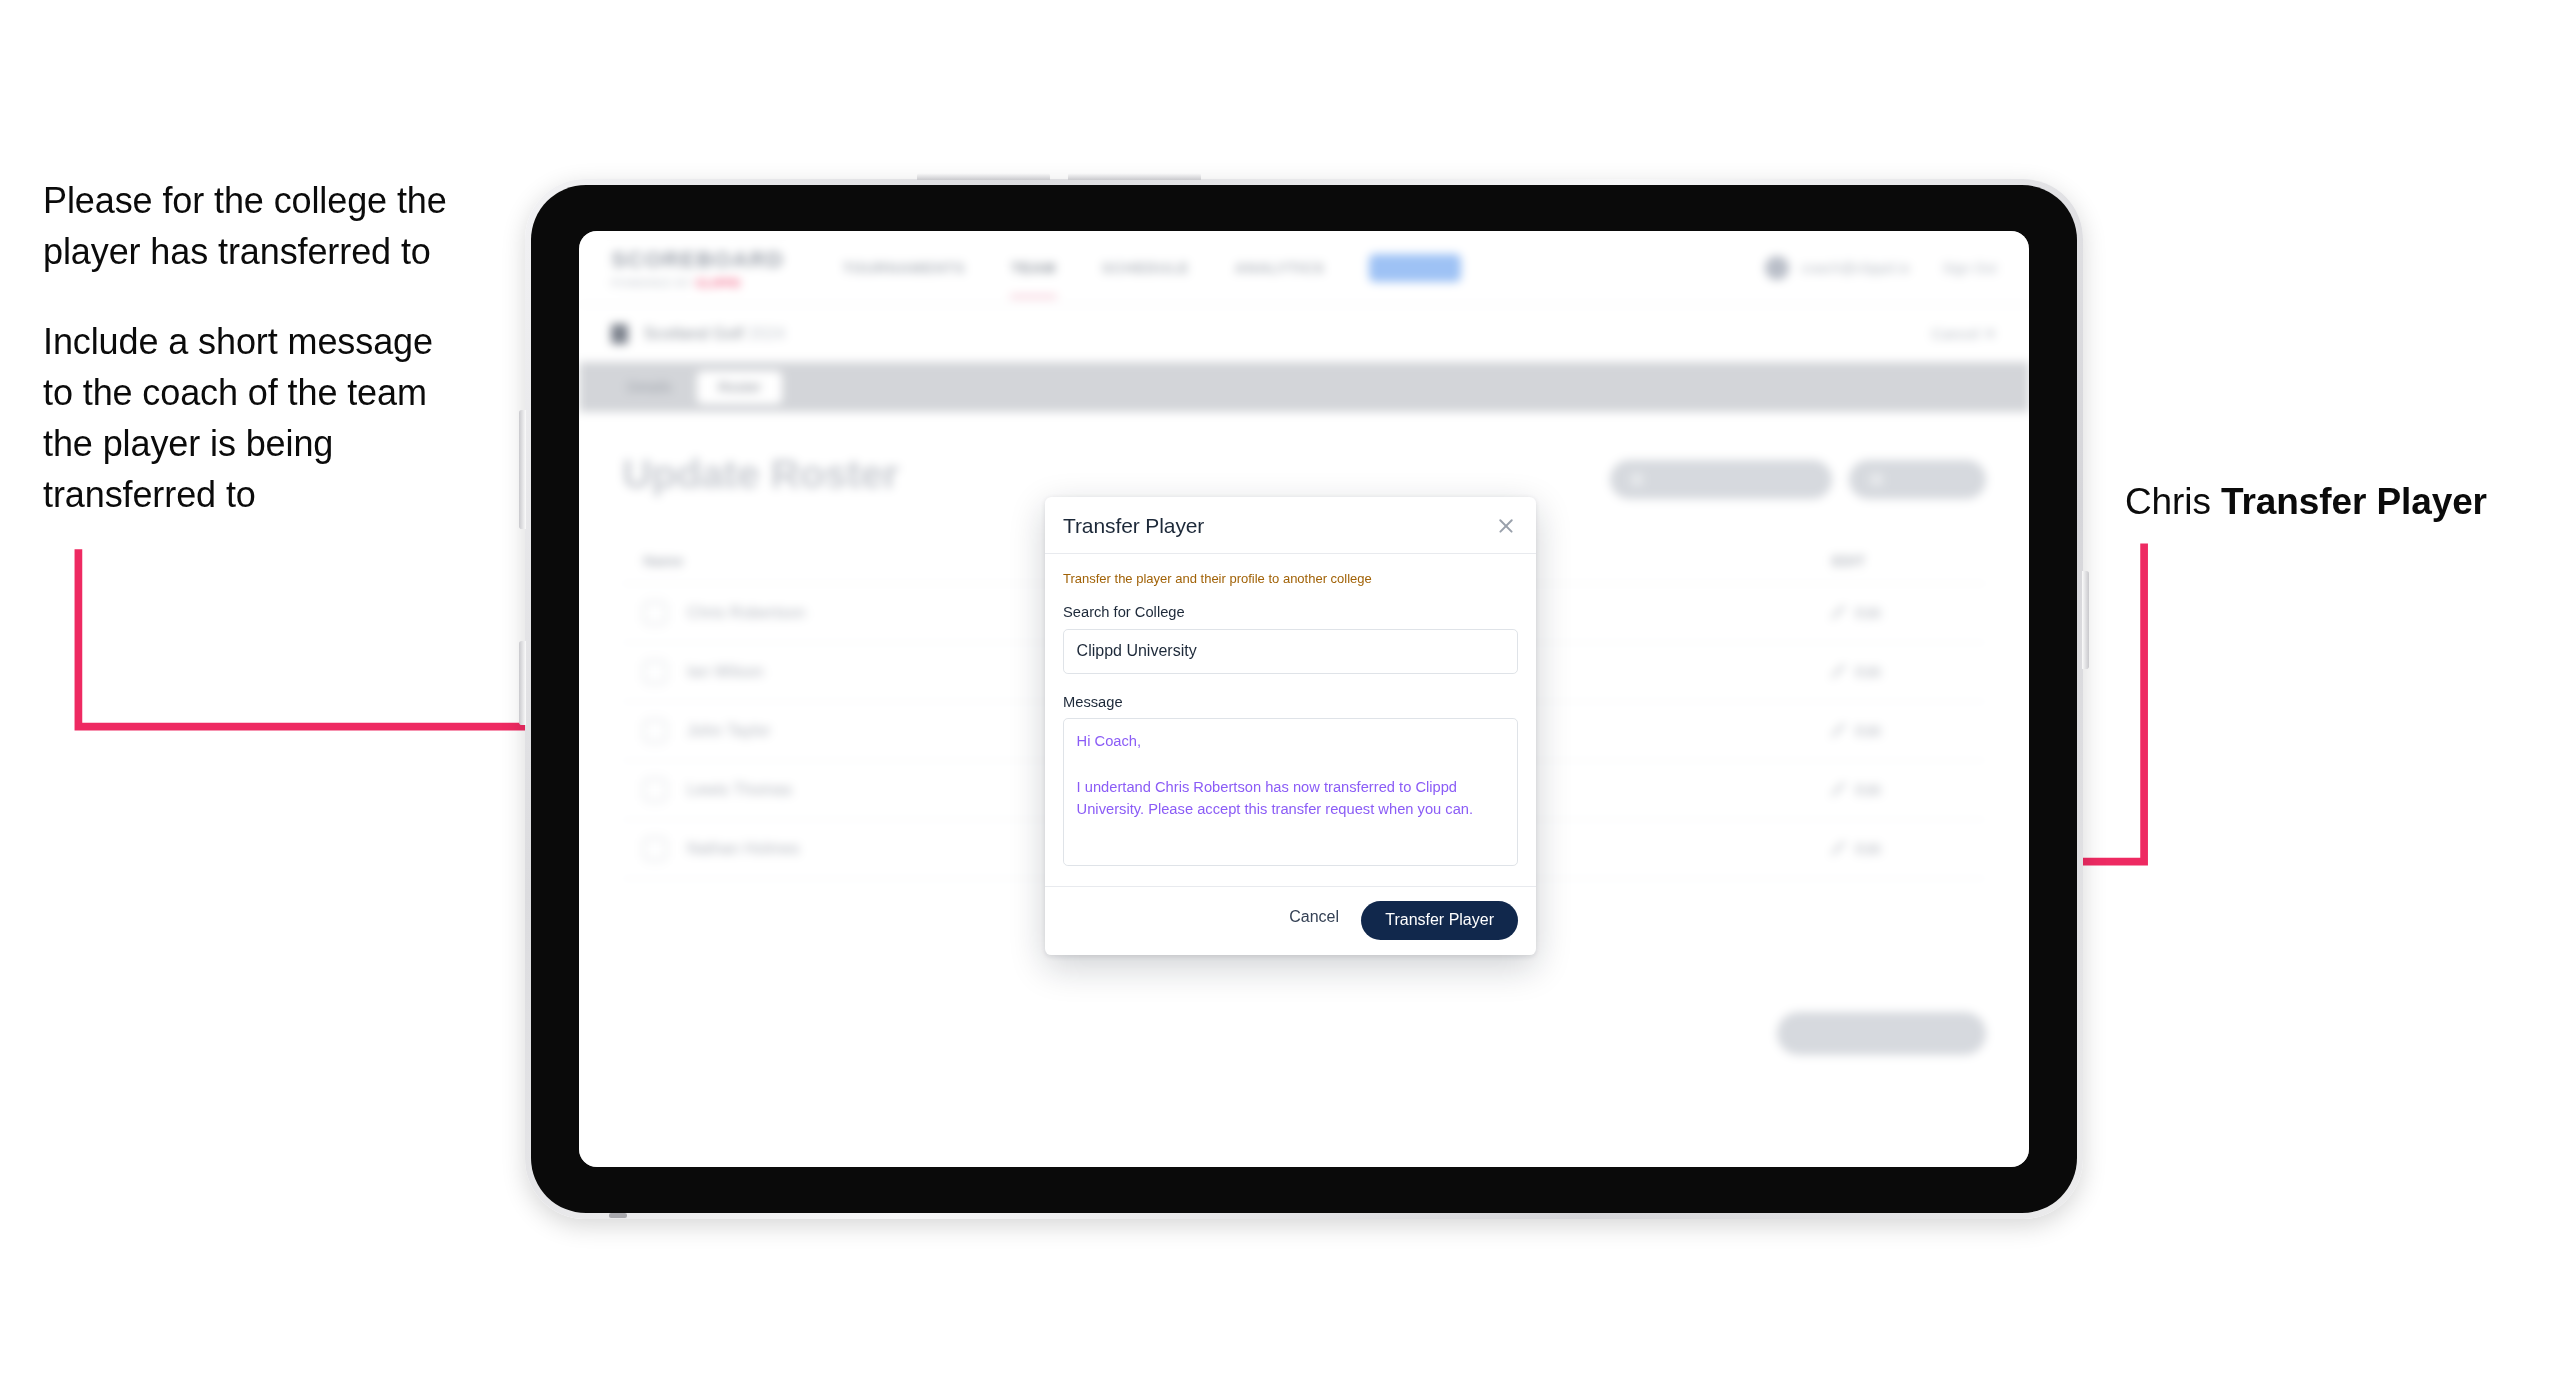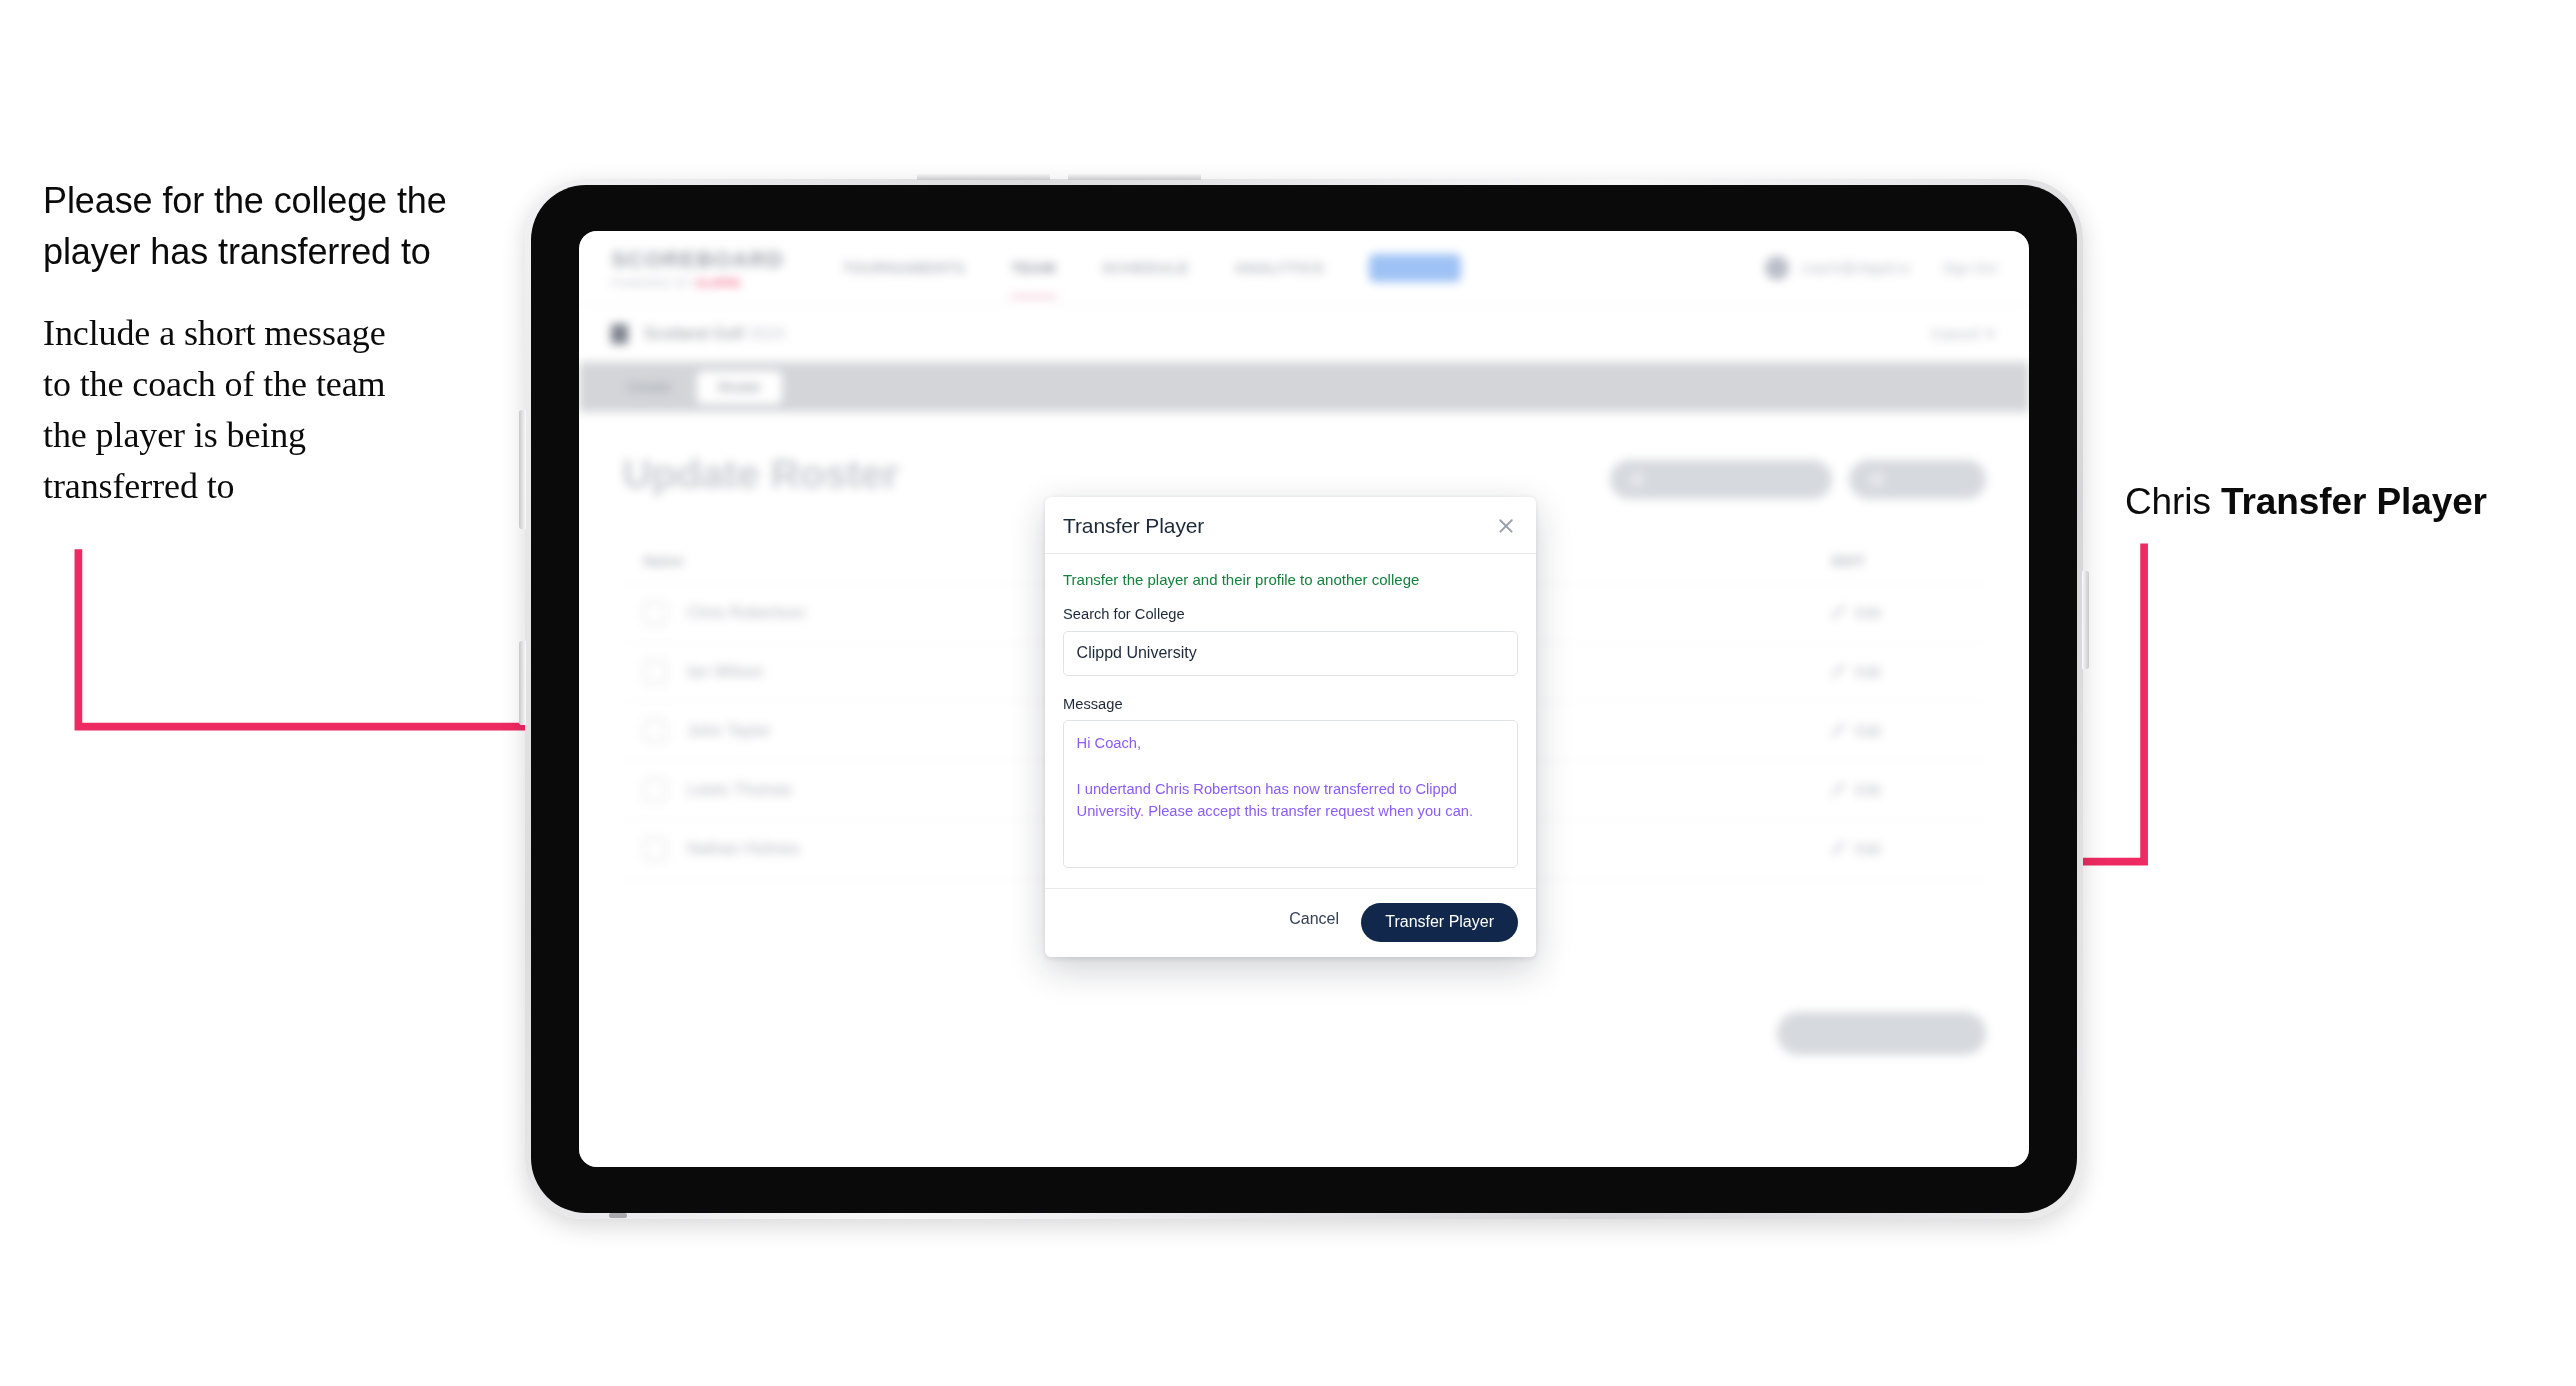--- a/index.html
+++ b/index.html
@@ -21,21 +21,21 @@
   .annot {
     position: absolute;
     color: #0b0b0b;
     font-family: "Liberation Sans", sans-serif;
     font-size: 36px;
     line-height: 1.42;
     letter-spacing: -0.1px;
     white-space: pre-line;
   }
   #annot-left-1 { left: 43px; top: 175px;  width: 448px; }
-  #annot-left-2 { left: 43px; top: 308px;  width: 448px; font-family: Liberation Serif, serif; }
+  #annot-left-2 { left: 43px; top: 316px;  width: 448px; }
   #annot-right  { left: 2125px; top: 476px; width: 434px; font-size: 37px; white-space: nowrap; }
   #annot-right b { font-weight: bold; }
 
   
   #arrows {
     position: absolute;
     left: 0; top: 0;
     width: 2576px; height: 1386px;
     pointer-events: none;
   }
@@ -342,22 +342,22 @@
     left: 2.8px; top: 11.2px;
     width: 18px; height: 1.8px;
     background: #475467;
     border-radius: 1.4px;
   }
   #modal-close::before { transform: rotate(45deg); }
   #modal-close::after  { transform: rotate(-45deg); }
 
   #modal-body { padding: 17px 18px 18px 18px; }
   #modal-subtitle {
-    font-size: 15px;
-    color: #15803d;
+    font-size: 13px;
+    color: #a16207;
     margin-bottom: 18px;
   }
   .field-label {
     font-size: 14.7px;
     color: #1d2939;
     margin-bottom: 8.4px;
   }
   #college-input {
     width: 100%;
     box-sizing: border-box;

